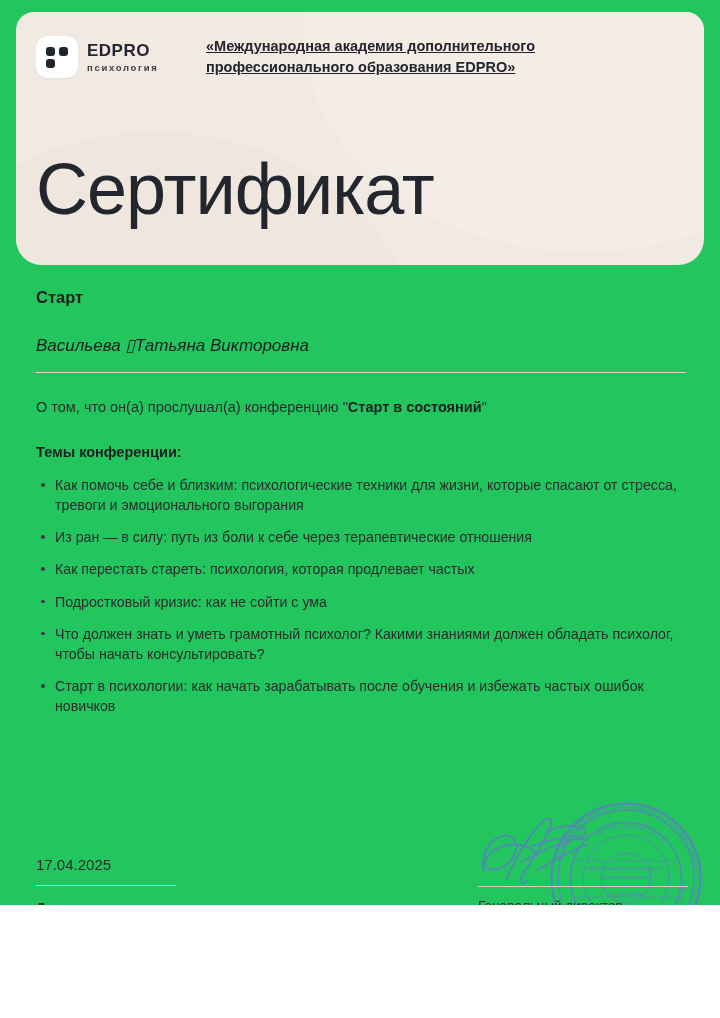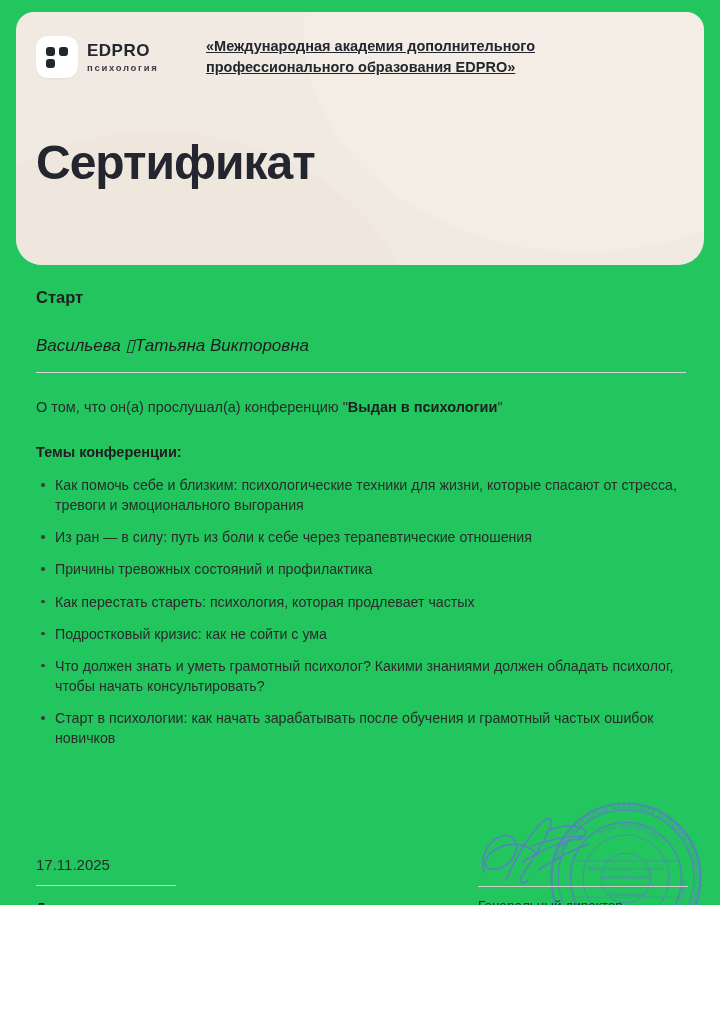--- a/index.html
+++ b/index.html
@@ -118,24 +118,24 @@
     line-height: 1.45;
     color: #23262f;
     max-width: 420px;
     text-decoration: underline;
   }
 
   
   .cert-title {
     position: absolute;
     left: 36px;
-    top: 139px;
+    top: 153px;
     z-index: 4;
-    font-size: 48px;
-    font-weight: 700;
+    font-size: 72px;
+    font-weight: 400;
     letter-spacing: -1px;
     color: #23262f;
     line-height: 1;
   }
 
   
   .body-area {
     position: absolute;
     left: 36px;
     top: 288px;
@@ -323,38 +323,37 @@
   <div class="cert-title">Сертификат</div>
 
   <div class="body-area">
 
     <div class="issued-label">Старт</div>
 
     <div class="recipient">Васильева ▯Татьяна Викторовна</div>
     <div class="rule"></div>
 
     <div class="about-line">
-      <span>О том, что он(а) прослушал(а) конференцию "</span><b>Выдан в психологии</b><span>"</span>
+      <span>О том, что он(а) прослушал(а) конференцию "</span><b>Старт в состояний</b><span>"</span>
     </div>
 
     <div class="topics-label">Темы конференции:</div>
 
     <ul class="topics">
       <li>Как помочь себе и близким: психологические техники для жизни, которые спасают от стресса, тревоги и эмоционального выгорания</li>
       <li>Из ран — в силу: путь из боли к себе через терапевтические отношения</li>
-      <li>Причины тревожных состояний и профилактика</li>
       <li>Как перестать стареть: психология, которая продлевает частых</li>
       <li>Подростковый кризис: как не сойти с ума</li>
       <li>Что должен знать и уметь грамотный психолог? Какими знаниями должен обладать психолог, чтобы начать консультировать?</li>
-      <li>Старт в психологии: как начать зарабатывать после обучения и грамотный частых ошибок новичков</li>
+      <li>Старт в психологии: как начать зарабатывать после обучения и избежать частых ошибок новичков</li>
     </ul>
   </div>
 
   <div class="date-block">
-    <div class="date-value">17.11.2025</div>
+    <div class="date-value">17.04.2025</div>
     <div class="date-rule"></div>
     <div class="date-caption">Дата жизнь</div>
   </div>
 
   <div class="sign-block">
 
     <svg class="sign-svg" viewBox="0 0 150 86">
       <g fill="none" stroke="#5b7fc4" stroke-width="1.7" stroke-linecap="round" stroke-linejoin="round" opacity="0.9">
         <path d="M8 62 C4 46, 12 30, 26 26 C38 23, 44 34, 38 46 C33 56, 20 62, 12 58 C6 55, 10 44, 22 38 C36 31, 54 34, 62 46"></path>
         <path d="M30 70 C40 48, 52 26, 66 12 C72 6, 78 8, 74 18 C69 31, 56 50, 46 66 C42 73, 46 76, 52 70"></path>

